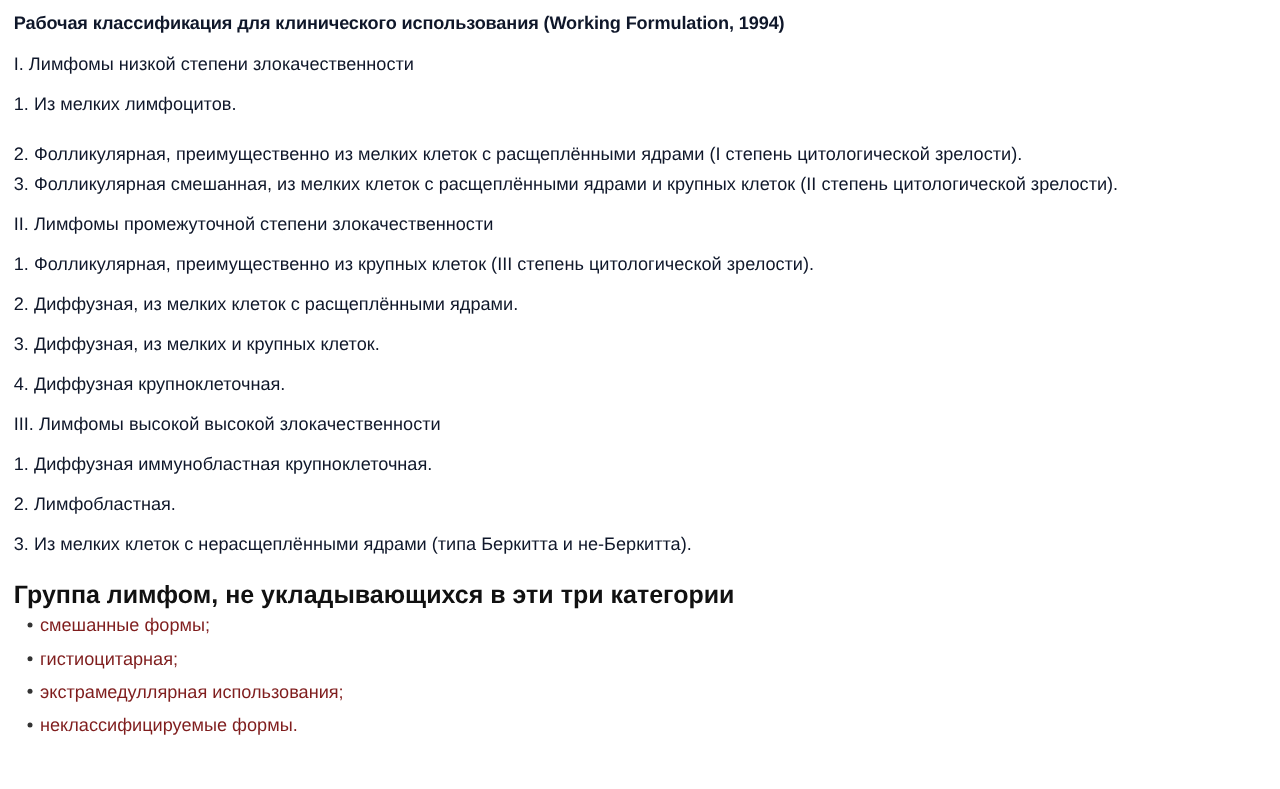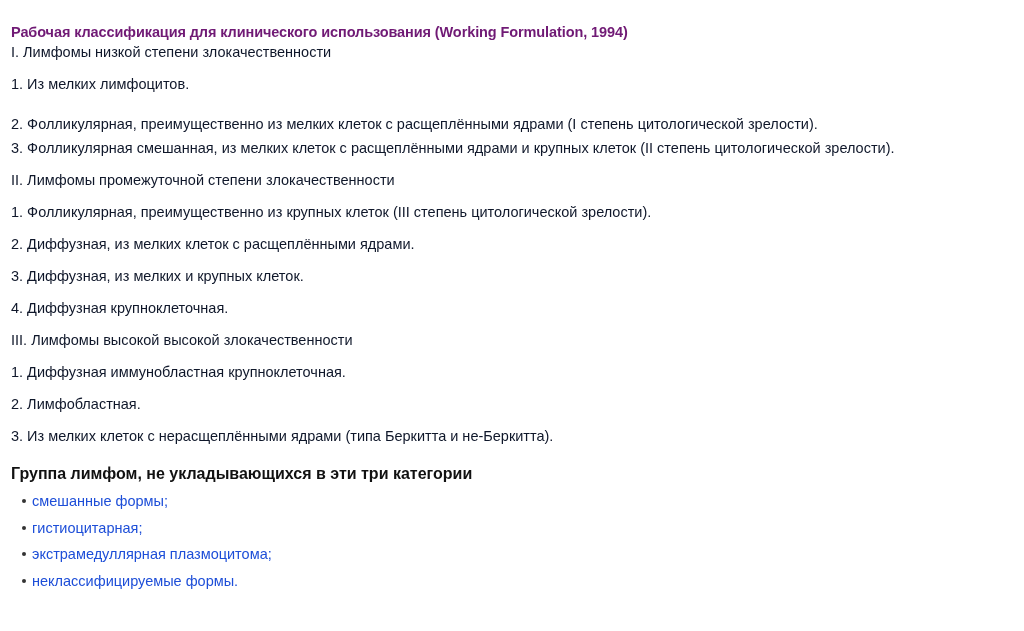--- a/index.html
+++ b/index.html
@@ -1,22 +1,22 @@
 <!DOCTYPE html>
 <html><head>
 <meta charset="utf-8">
 <style>
   html, body { margin: 0; padding: 0; background: #ffffff; }
   body { width: 1024px; height: 631px; overflow: hidden; position: relative;
          font-family: "Liberation Sans", sans-serif; color: #333333; }
-  .title { position: absolute; left: 11px; top: 11px; font-size: 14.5px; font-weight: bold; color: #701a75; letter-spacing: -0.1px; margin-top: 13px; }
+  .title { position: absolute; left: 11px; top: 11px; font-size: 14.5px; font-weight: bold; color: #0f172a; letter-spacing: -0.1px; }
   .line { position: absolute; left: 11px; font-size: 14.5px; color: #0f172a; white-space: nowrap; }
-  .subhead { position: absolute; left: 11px; top: 465px; font-size: 16px; font-weight: bold; color: #111111; }
+  .subhead { position: absolute; left: 11px; top: 465px; font-size: 20px; font-weight: bold; color: #111111; }
   .bullets { position: absolute; left: 22px; top: 492px; margin: 0; padding: 0; list-style: none; }
-  .bullets li { font-size: 14.5px; color: #1d4ed8; height: 26.5px; line-height: 18px; white-space: nowrap; }
+  .bullets li { font-size: 14.5px; color: #7f1d1d; height: 26.5px; line-height: 18px; white-space: nowrap; }
   .bullets li .dot { display: inline-block; width: 4px; height: 4px; border-radius: 50%; background: #333; margin-right: 6px; vertical-align: middle; position: relative; top: -1px; }
 </style>
 </head>
 <body>
 
 <div class="title">Рабочая классификация для клинического использования (Working Formulation, 1994)</div>
 
 <div class="line" style="top:44px">I. Лимфомы низкой степени злокачественности</div>
 <div class="line" style="top:76px">1. Из мелких лимфоцитов.</div>
 <div class="line" style="top:116px">2. Фолликулярная, преимущественно из мелких клеток с расщеплёнными ядрами (I степень цитологической зрелости).</div>
@@ -29,15 +29,15 @@
 <div class="line" style="top:332px">III. Лимфомы высокой высокой злокачественности</div>
 <div class="line" style="top:364px">1. Диффузная иммунобластная крупноклеточная.</div>
 <div class="line" style="top:396px">2. Лимфобластная.</div>
 <div class="line" style="top:428px">3. Из мелких клеток с нерасщеплёнными ядрами (типа Беркитта и не-Беркитта).</div>
 
 <div class="subhead">Группа лимфом, не укладывающихся в эти три категории</div>
 
 <ul class="bullets">
   <li><span class="dot"></span><span>смешанные формы;</span></li>
   <li><span class="dot"></span><span>гистиоцитарная;</span></li>
-  <li><span class="dot"></span><span>экстрамедуллярная плазмоцитома;</span></li>
+  <li><span class="dot"></span><span>экстрамедуллярная использования;</span></li>
   <li><span class="dot"></span><span>неклассифицируемые формы.</span></li>
 </ul>
 
 </body></html>

